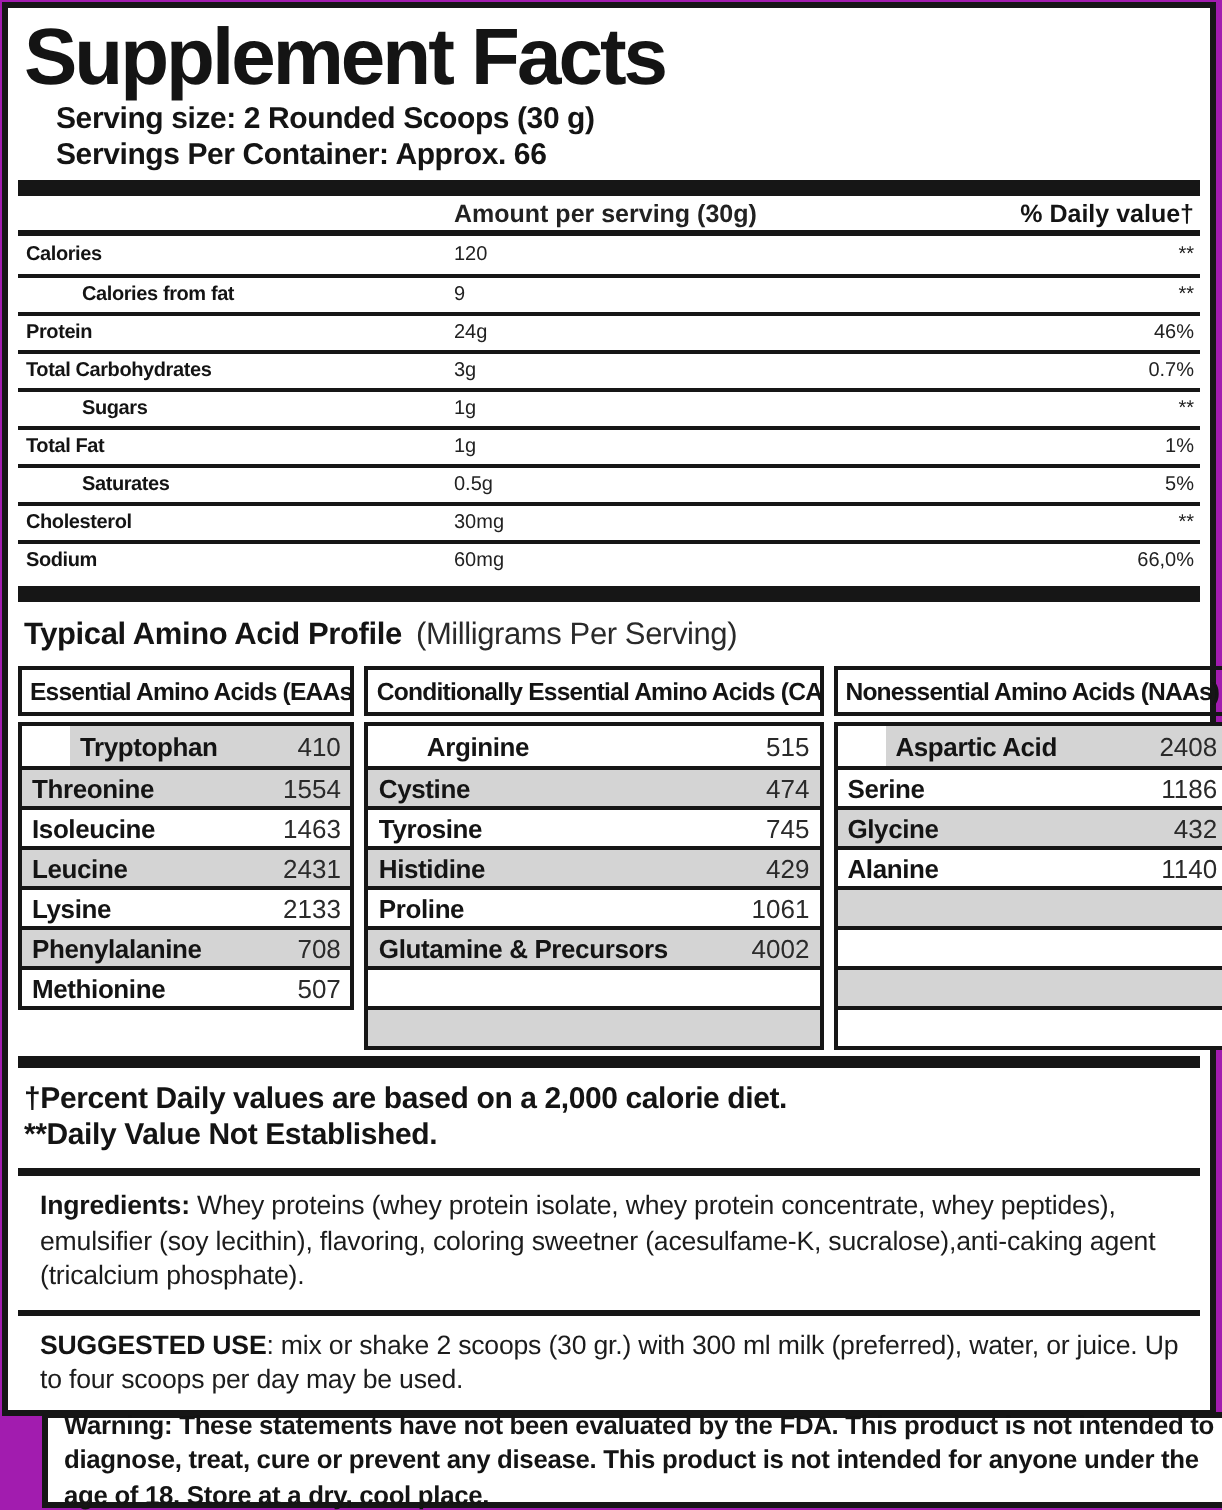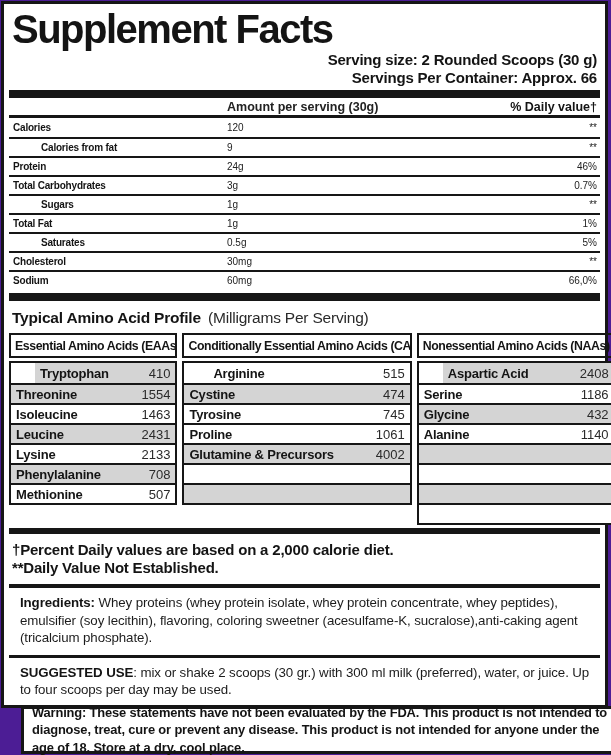--- a/index.html
+++ b/index.html
@@ -2,32 +2,32 @@
 <html><head>
 <meta charset="utf-8">
 <style>
   * { box-sizing: border-box; margin: 0; padding: 0; }
   html,body { background:#ffffff; }
   body {
     width: 611px; height: 755px;
     font-family: "Liberation Sans", sans-serif;
     color: #141414;
   }
-  .page { position: relative; width: 611px; height: 755px; background:#4c1d95; overflow: hidden; }
+  .page { position: relative; width: 611px; height: 755px; background:#a21caf; overflow: hidden; }
 
   .main-box {
     position: absolute; left: 1px; top: 1px; width: 607px;
     border: 3px solid #161616; background: #fff;
   }
 
   .title {
     font-size: 40px; font-weight: bold; letter-spacing: -1.5px;
     line-height: 1; padding: 5px 7px 2px 8px; color:#141414;
   }
-  .serving-line { font-size: 15px; font-weight: bold; padding: 0 8px; line-height: 1.17; letter-spacing:-0.2px;text-align:right; }
+  .serving-line { font-size: 15px; font-weight: bold; padding: 0 24px; line-height: 1.17; letter-spacing:-0.2px; }
 
   .bar { background: #161616; margin: 0 5px; }
   .bar-8 { height: 8px; margin-top: 4px; }
   .bar-6 { height: 6px; margin-top: 3px; }
   .bar-4 { height: 4px; margin-top: 2px; margin-bottom: 2px; }
   .bar-3 { height: 3px; margin-top: 2px; margin-bottom: 2px; }
 
   .n-grid { display: grid; grid-template-columns: 218px 160px 1fr; align-items: center; margin: 0 5px; }
   .n-header { height: 20px; border-bottom: 3px solid #161616; font-size: 12.5px; font-weight: bold; }
   .n-header .n-amount, .n-header .n-dv { font-weight: bold; }
@@ -192,20 +192,24 @@
     <span class="amino-val">515</span>
   </div>
             <div class="amino-row shaded">
     <span class="amino-name">Cystine</span>
     <span class="amino-val">474</span>
   </div>
             <div class="amino-row">
     <span class="amino-name">Tyrosine</span>
     <span class="amino-val">745</span>
   </div>
+            <div class="amino-row shaded">
+    <span class="amino-name">Histidine</span>
+    <span class="amino-val">429</span>
+  </div>
             <div class="amino-row">
     <span class="amino-name">Proline</span>
     <span class="amino-val">1061</span>
   </div>
             <div class="amino-row shaded">
     <span class="amino-name">Glutamine &amp; Precursors</span>
     <span class="amino-val">4002</span>
   </div>
             <div class="amino-row">
     <span class="amino-name"></span>

